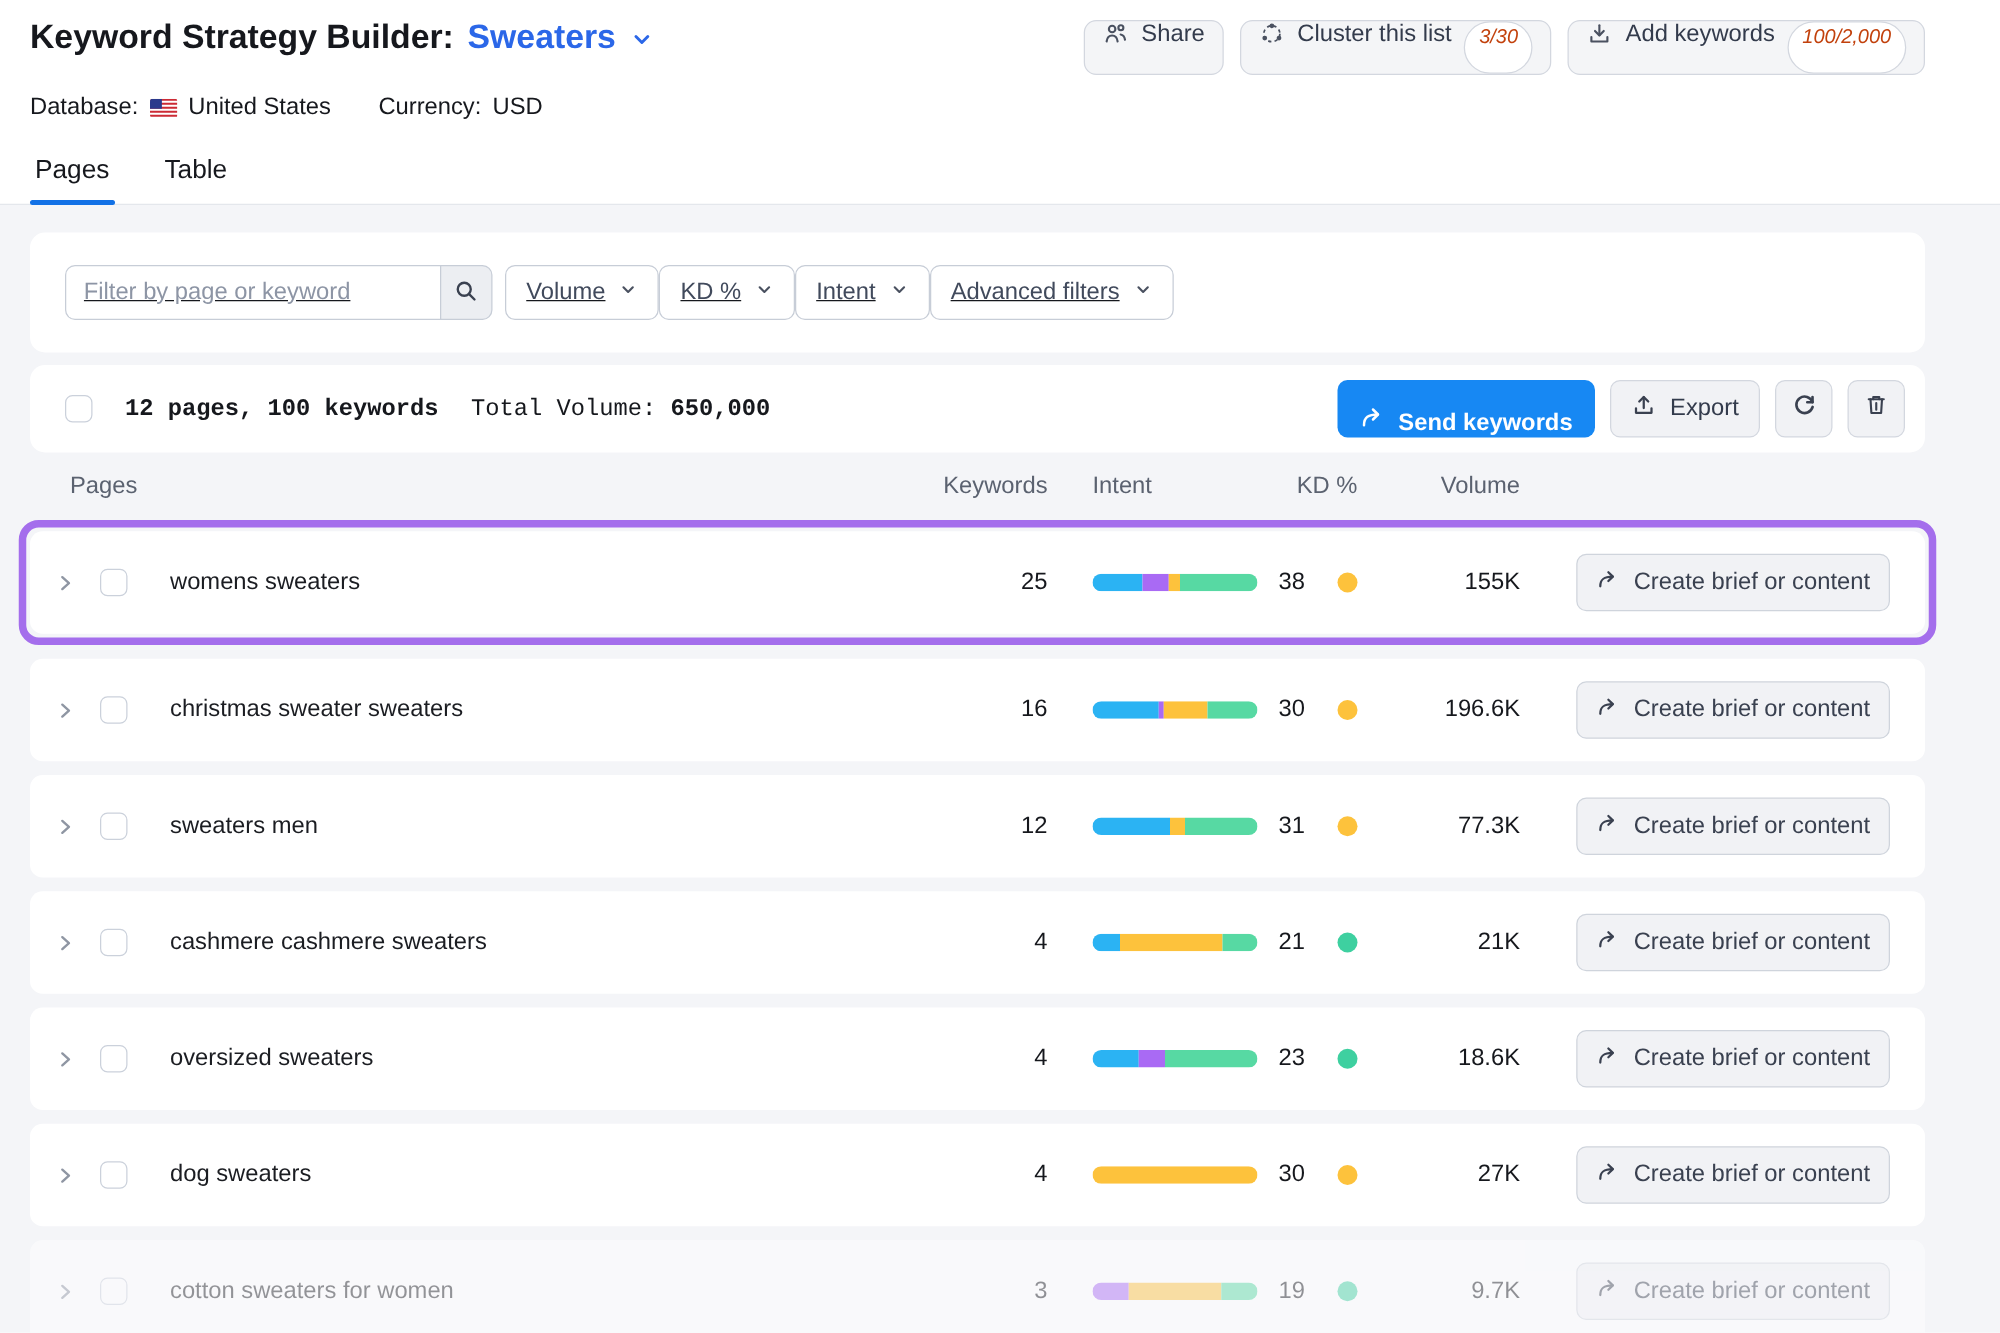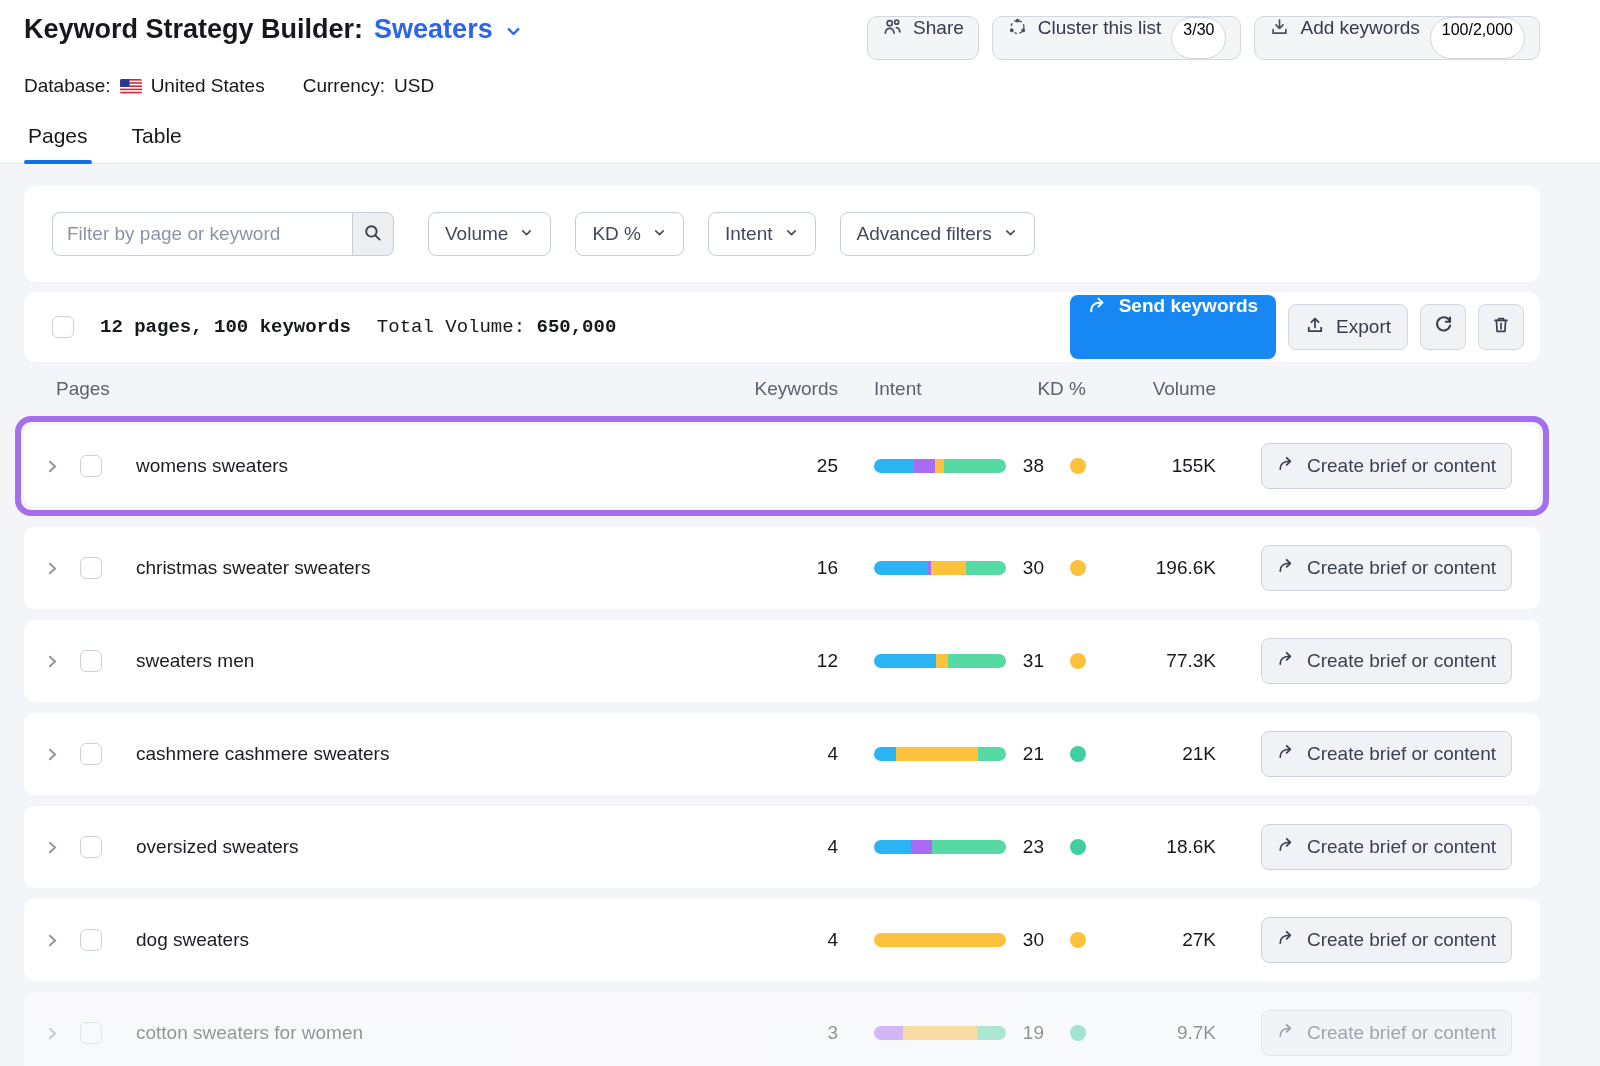--- a/index.html
+++ b/index.html
@@ -12,51 +12,51 @@
   .hdr { padding:14px 60px 0 24px; background:#fff; }
   .hdr-top { display:flex; justify-content:space-between; align-items:flex-start; }
   .title { font-size:27px; font-weight:bold; display:flex; align-items:center; gap:11px; }
   .title .listname { color:#2b67e8; }
   .title .chev { display:flex; margin-top:4px; }
   .hdr-actions { display:flex; gap:13px; margin-top:2px; }
   .hbtn { display:inline-flex; gap:10px; background:#f4f5f7;
           border:1px solid #d3d7df; border-radius:10px; padding:0 14px; height:44px;
           font-size:19px; color:#333b4c; }
   .pill { background:#fff; border:1px solid #d3d7df; border-radius:999px; padding:3px 11px;
-          font-size:16px; color:#000000; }
+          font-size:16px; color:#c2410c;font-style:italic; }
   .subline { display:flex; gap:38px; margin-top:15px; font-size:19px; color:#16181d; }
   .subline .item { display:flex; align-items:center; gap:9px; }
   .flag { display:inline-flex; border-radius:2px; overflow:hidden; }
 
   .tabs { display:flex; gap:36px; padding-left:24px; margin-top:27px; border-bottom:1px solid #e4e7ec; background:#fff; }
   .tab { font-size:21px; color:#16181d; padding:0 4px 15px; position:relative; cursor:pointer; }
   .tab.active::after { content:""; position:absolute; left:0; right:0; bottom:-1px; height:4px;
                        background:#1271e6; border-radius:2px; }
 
   
   .content { background:#f4f5f8; padding:22px 60px 0 24px; min-height:902px; }
 
-  .filter-card { background:#fff; border-radius:12px; padding:26px 28px; display:flex; gap:24px; margin-bottom:10px; }
+  .filter-card { background:#fff; border-radius:12px; padding:26px 28px; display:flex; gap:0; margin-bottom:10px;text-decoration:underline; }
   .search-group { display:flex; margin-right:10px; }
   .search-input { width:300px; height:44px; border:1px solid #c7cdd7; border-right:none;
                   border-radius:8px 0 0 8px; padding:0 14px; font-size:19px; color:#16181d; outline:none; }
   .search-input::placeholder { color:#8d95a5; }
   .search-btn { width:42px; height:44px; border:1px solid #c7cdd7; border-radius:0 8px 8px 0;
                 background:#eceef2; display:flex; align-items:center; justify-content:center; }
   .drop { display:inline-flex; align-items:center; gap:11px; height:44px; padding:0 16px; background:#fff;
           border:1px solid #c7cdd7; border-radius:8px; font-size:19px; color:#414a5c; }
 
   .sel-card { background:#fff; border-radius:12px; height:70px; display:flex; align-items:center;
               padding:0 16px 0 28px; }
   .sel-left { display:flex; align-items:center; gap:26px; font-size:19px;font-family:Liberation Mono, monospace; }
   .bold { font-weight:bold; }
   .checkbox { width:22px; height:22px; border:1.5px solid #cbd1db; border-radius:6px; background:#fff; flex:none; }
   .sel-right { margin-left:auto; display:flex; gap:12px; align-items:center; }
-  .send-btn { display:inline-flex; align-items:flex-start; gap:11px; background:#1788f3; color:#fff; border:none;
-              border-radius:8px; height:64px; padding:0 18px; font-size:19px; font-weight:bold; }
+  .send-btn { display:inline-flex; align-items:flex-end; gap:11px; background:#1788f3; color:#fff; border:none;
+              border-radius:8px; height:46px; padding:0 18px; font-size:19px; font-weight:bold; }
   .gbtn { display:inline-flex; align-items:center; gap:11px; background:#f1f2f5; border:1px solid #d3d7df;
           border-radius:8px; height:46px; padding:0 16px; font-size:19px; color:#333b4c; }
   .icon-btn { width:46px; height:46px; padding:0; justify-content:center; }
 
   
   .thead { display:flex; align-items:center; height:54px; padding:0 28px 0 20px; color:#5b6270; font-size:19px; }
   .th-pages { flex:1; padding-left:12px; }
   .col-kw  { width:90px; text-align:right; margin-right:36px; }
   .col-bar { width:132px; }
   .col-kd  { width:80px; text-align:right; }

